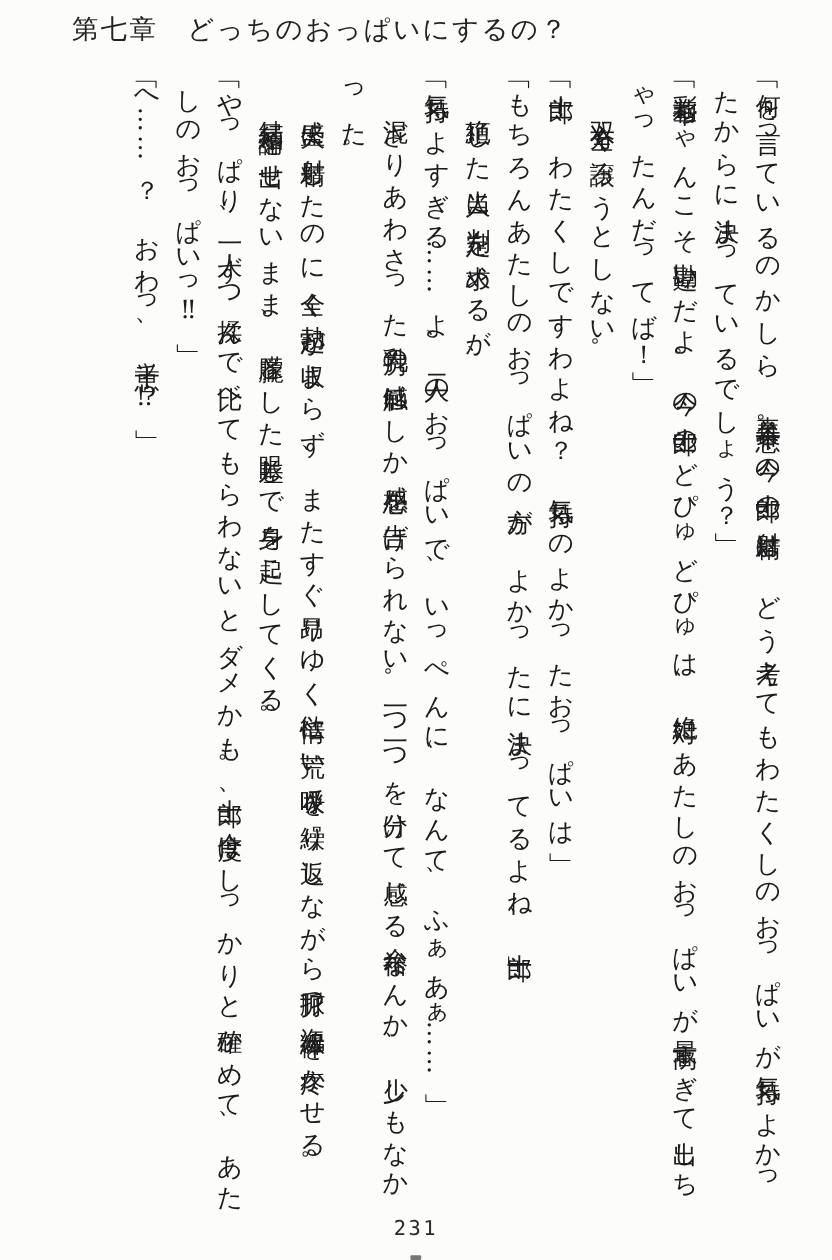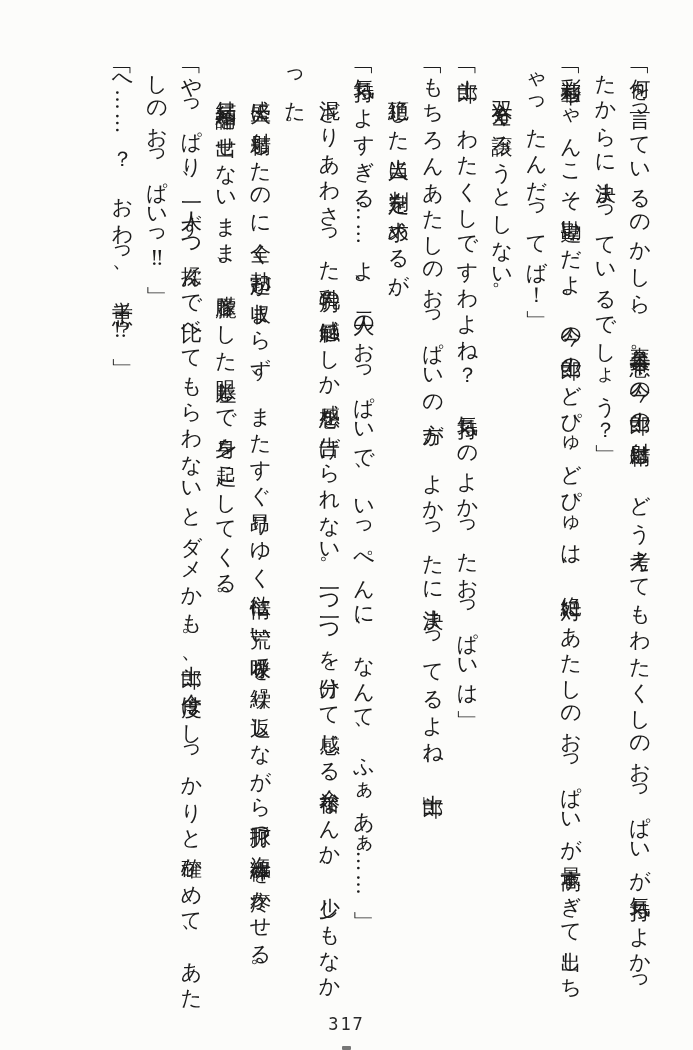--- a/index.html
+++ b/index.html
@@ -63,33 +63,34 @@
     height: 4px;
     background: #777;
     border-radius: 1px;
   }
 </style>
 </head>
 <body>
 
 <div class="page">
 
+  <div class="chapter-header">第七章　どっちのおっぱいにするの？</div>
 
   <div class="body-text">
     <p class="para dialogue">「何を言っているのかしら、真美谷千恵。今の士郎の射精は、どう考えてもわたくしのおっぱいが気持ちよかったからに決まっているでしょう？」</p>
     <p class="para dialogue">「彩莉華ちゃんこそ勘違いだよ。今の士郎のどぴゅどぴゅは、絶対にあたしのおっぱいが最高すぎて出しちゃったんだってば！」</p>
     <p class="para narration indent">双方全く譲ろうとしない。</p>
     <p class="para dialogue">「士郎！　わたくしですわよね？　気持ちのよかったおっぱいは」</p>
     <p class="para dialogue">「もちろんあたしのおっぱいの方が、よかったに決まってるよね、士郎」</p>
     <p class="para narration indent">絶頂した当人に判定を求めるが、</p>
     <p class="para dialogue">「気持ちよすぎる……よ、二人のおっぱいで、いっぺんに、なんて、ふぁあぁ……」</p>
     <p class="para narration indent">混ざりあわさった乳房の感触にしか感想を告げられない。一つ一つを分けて感じる余裕なんか、少しもなかった。</p>
     <p class="para narration indent">盛大に射精したのに全く勃起が収まらず、またすぐ昂りゆく欲情に荒い呼吸を繰り返しながら脈打つ海綿体を疼かせる。</p>
     <p class="para narration indent">結局結論を出せないまま、朦朧とした眼差しで身を起こしてくる。</p>
     <p class="para dialogue">「やっぱり、一人ずつ揉んで比べてもらわないとダメかも。士郎、今度はしっかりと確かめて、あたしのおっぱいっ‼」</p>
     <p class="para dialogue">「へ……？　おわっ、千恵ッ⁉」</p>
   </div>
 
-  <div class="page-number">317</div>
+  <div class="page-number">231</div>
 
   <div class="partial-mark"></div>
 
 </div>
 
 </body></html>

